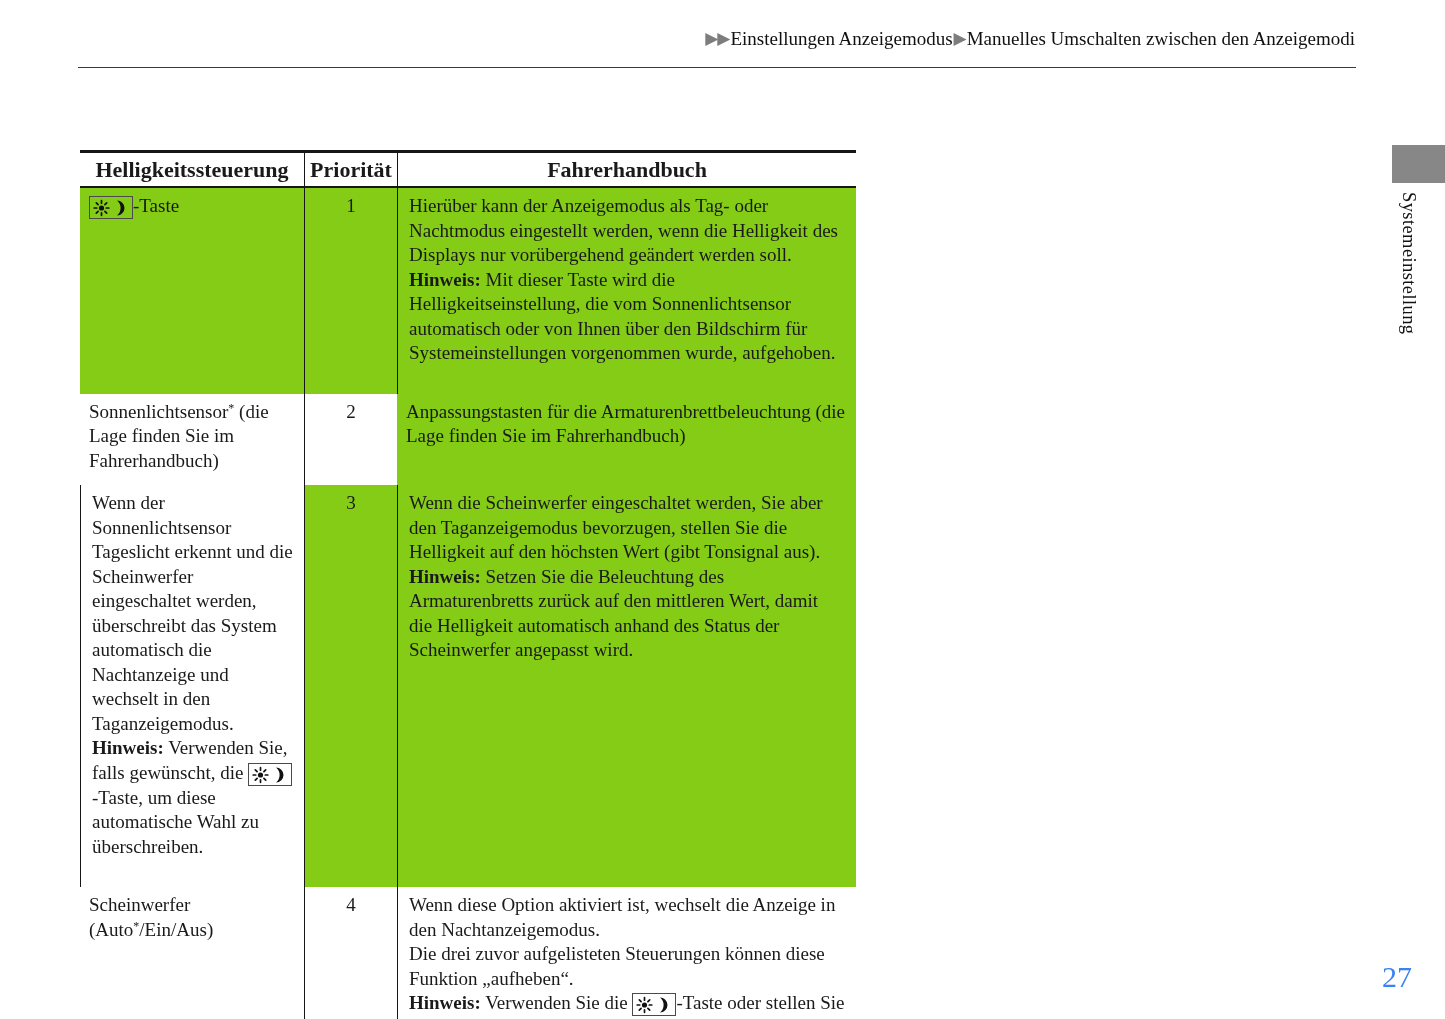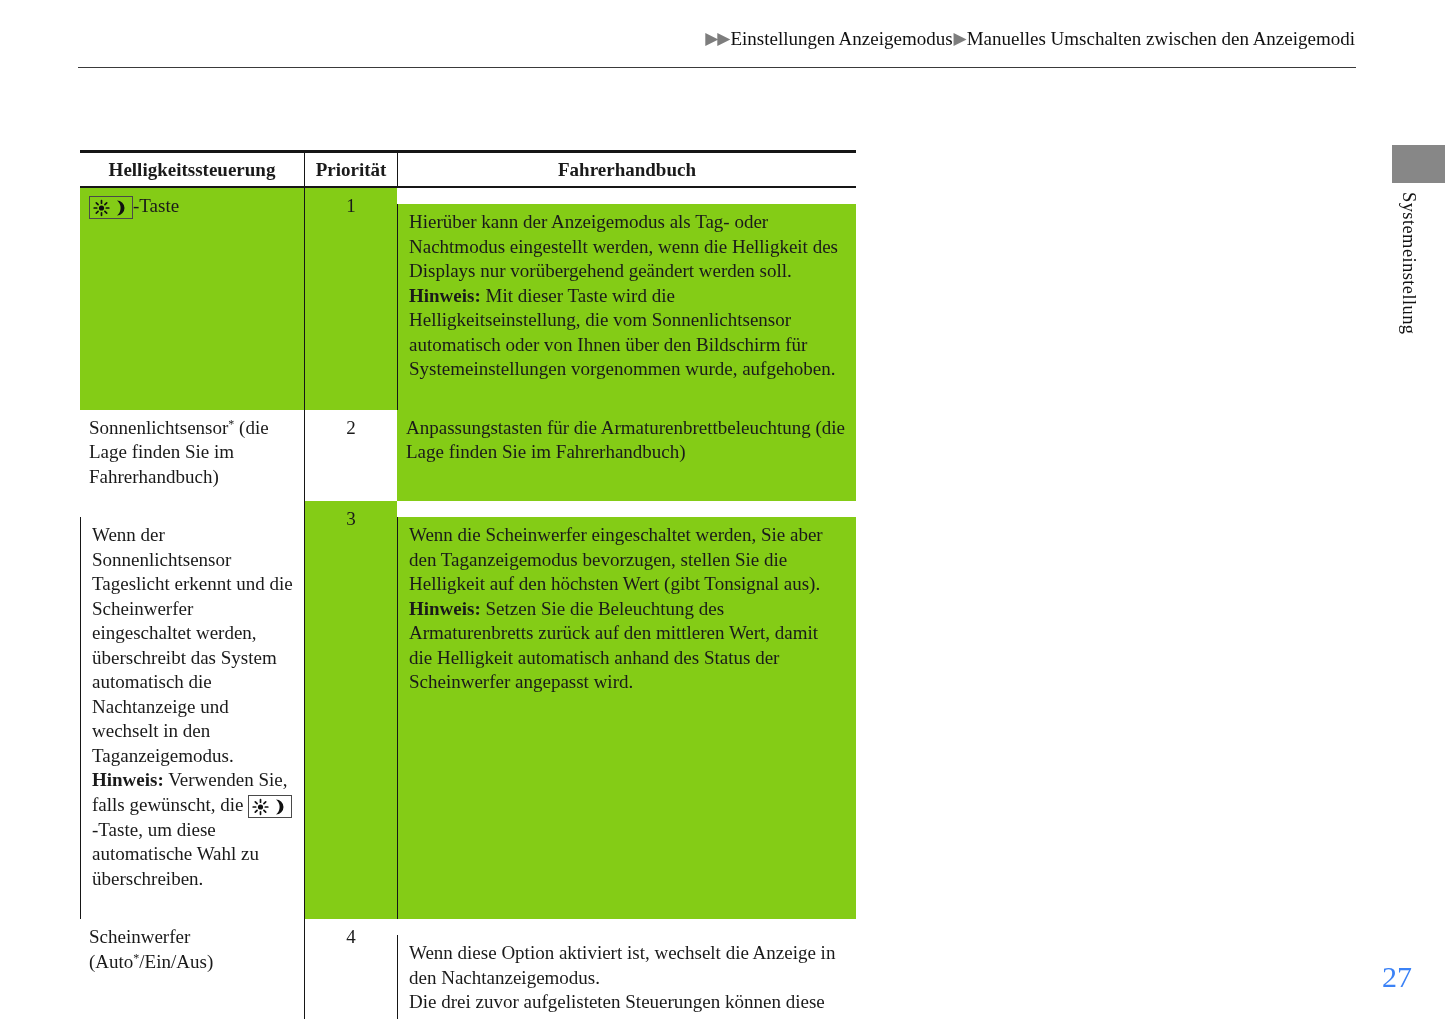--- a/index.html
+++ b/index.html
@@ -31,37 +31,37 @@
     position:absolute;
     left:80px;top:150px;
     width:776px;
     display:grid;
     grid-template-columns:224px 93px 459px;
     border-top:3px solid #161616;
     border-bottom:3px solid #161616;
   }
   .hc{
     font-weight:bold;
-    font-size:19px;
+    font-size:22px;
     height:33px;
     display:flex;align-items:center;justify-content:center;
     border-bottom:2px solid #161616;
     background:#fff;
   }
   .cell{
     font-size:19px;
     line-height:24.5px;
     white-space:pre-line;
     background:#fff;
   }
   .cell.shaded{background:#84cc16;}
   .c2v,.c3v{border-left:1.5px solid #161616;}
   .c1{padding:6px 8px 12px 9px;overflow-wrap:anywhere;}
   .c2{padding-top:6px;text-align:center;}
-  .c3{padding:6px 10px 28px 11px;margin-top:16px;}
+  .c3{padding:6px 10px 28px 11px;}
   .cell b{font-weight:bold;}
   sup{font-size:12px;line-height:0;vertical-align:6px;}
   
   .inline-key{
     display:inline-block;
     border:1.4px solid #4a4a4a;
     padding:1px 3px 0 3px;
     line-height:0;
     vertical-align:-6px;
     background:transparent;

